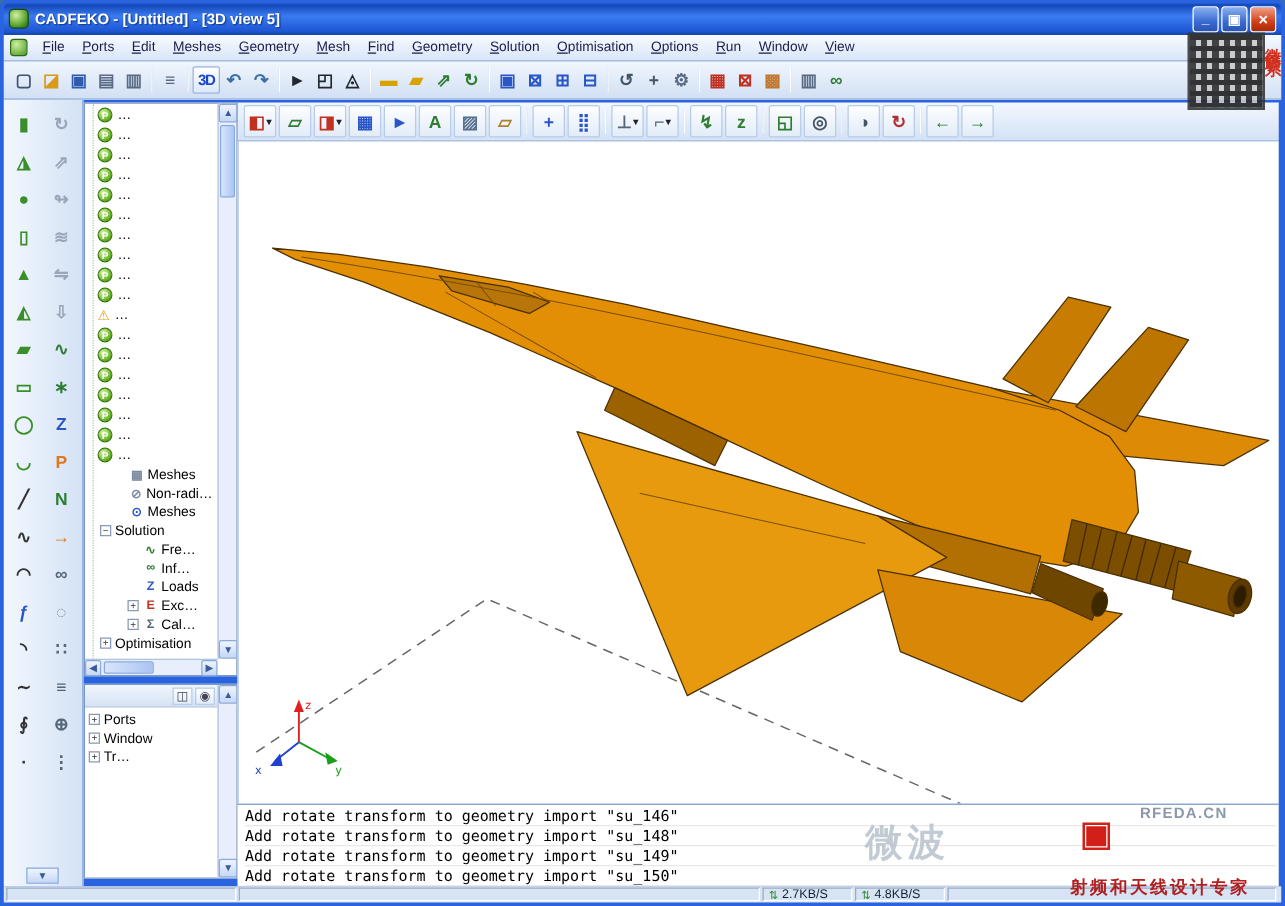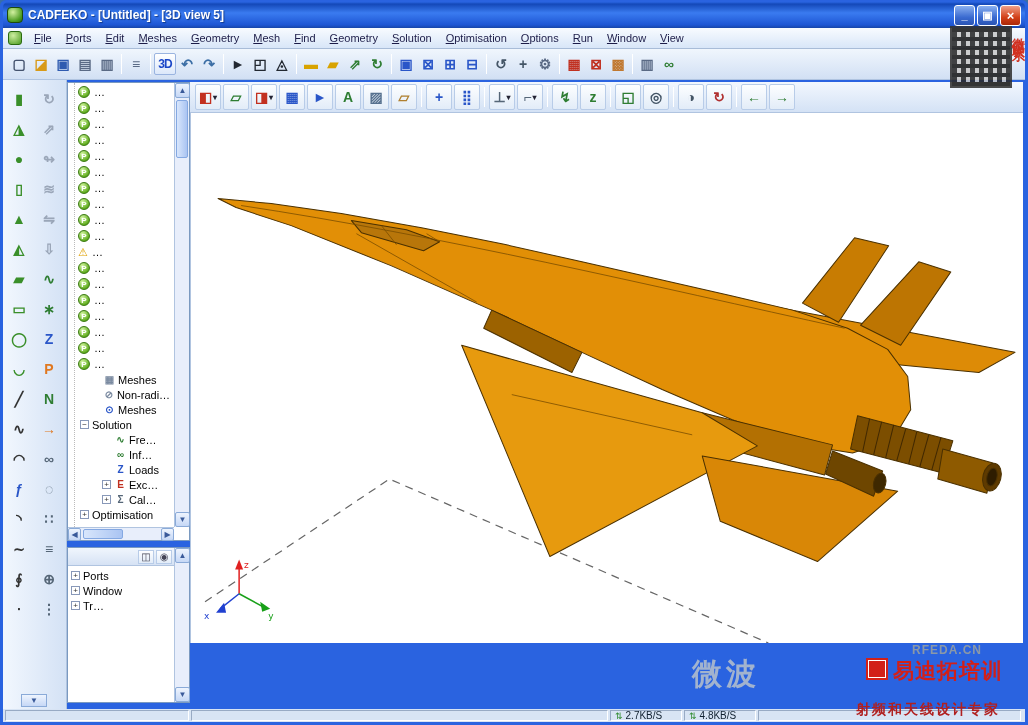--- a/index.html
+++ b/index.html
@@ -627,20 +627,26 @@
         <line x1="48" y1="478" x2="72" y2="491" stroke="#18a018" stroke-width="1.5"></line>
         <polygon points="69,486 71,496 79,493" fill="#18a018" data-name="y-axis-arrow"></polygon>
         <text x="77" y="503" fill="#18a018" data-name="y-axis-label">y</text>
         <line x1="48" y1="478" x2="29" y2="493" stroke="#2040d0" stroke-width="1.5"></line>
         <polygon points="33,487 35,497 25,497" fill="#2040d0" data-name="x-axis-arrow"></polygon>
         <text x="13" y="503" fill="#2040d0" data-name="x-axis-label">x</text>
       </g>
     </svg>
   </div>
 
+  <div class="messages" data-name="message-log">
+      <div class="msg-line" data-name="message-line">Add rotate transform to geometry import "su_146"</div>
+      <div class="msg-line" data-name="message-line">Add rotate transform to geometry import "su_148"</div>
+      <div class="msg-line" data-name="message-line">Add rotate transform to geometry import "su_149"</div>
+      <div class="msg-line" data-name="message-line">Add rotate transform to geometry import "su_150"</div>
+    </div>
 
   <div class="statusbar" data-name="statusbar">
     <div class="sseg seg0" data-name="status-segment"></div>
     <div class="sseg seg1" data-name="status-segment"></div>
     <div style="display:flex;">
         <div class="sseg" style="width:72px;" data-name="status-net-up">
         <span class="s-ic" data-name="network-arrows-icon">⇅</span>
         <span data-name="network-speed-value">2.7KB/S</span>
       </div>
         <div class="sseg" style="width:72px;" data-name="status-net-down">
@@ -648,17 +654,16 @@
         <span data-name="network-speed-value">4.8KB/S</span>
       </div>
       </div>
     <div class="sseg segf" data-name="status-segment"></div>
   </div>
 
   <div class="wm wm-qr" data-name="qr-code-watermark"></div>
   <div class="wm wm-wechat" data-name="wechat-contact-watermark">微信联系</div>
   <div class="wm wm-rfeda" data-name="rfeda-site-watermark">RFEDA.CN</div>
   <div class="wm wm-logo" data-name="brand-logo-watermark"></div>
-  <div class="wm wm-brand" data-name="brand-watermark">易迪拓培训</div>
   <div class="wm wm-slogan" data-name="slogan-watermark">射频和天线设计专家</div>
   <div class="wm wm-forum" data-name="forum-watermark">微波</div>
 
 </div>
 
 </body></html>

